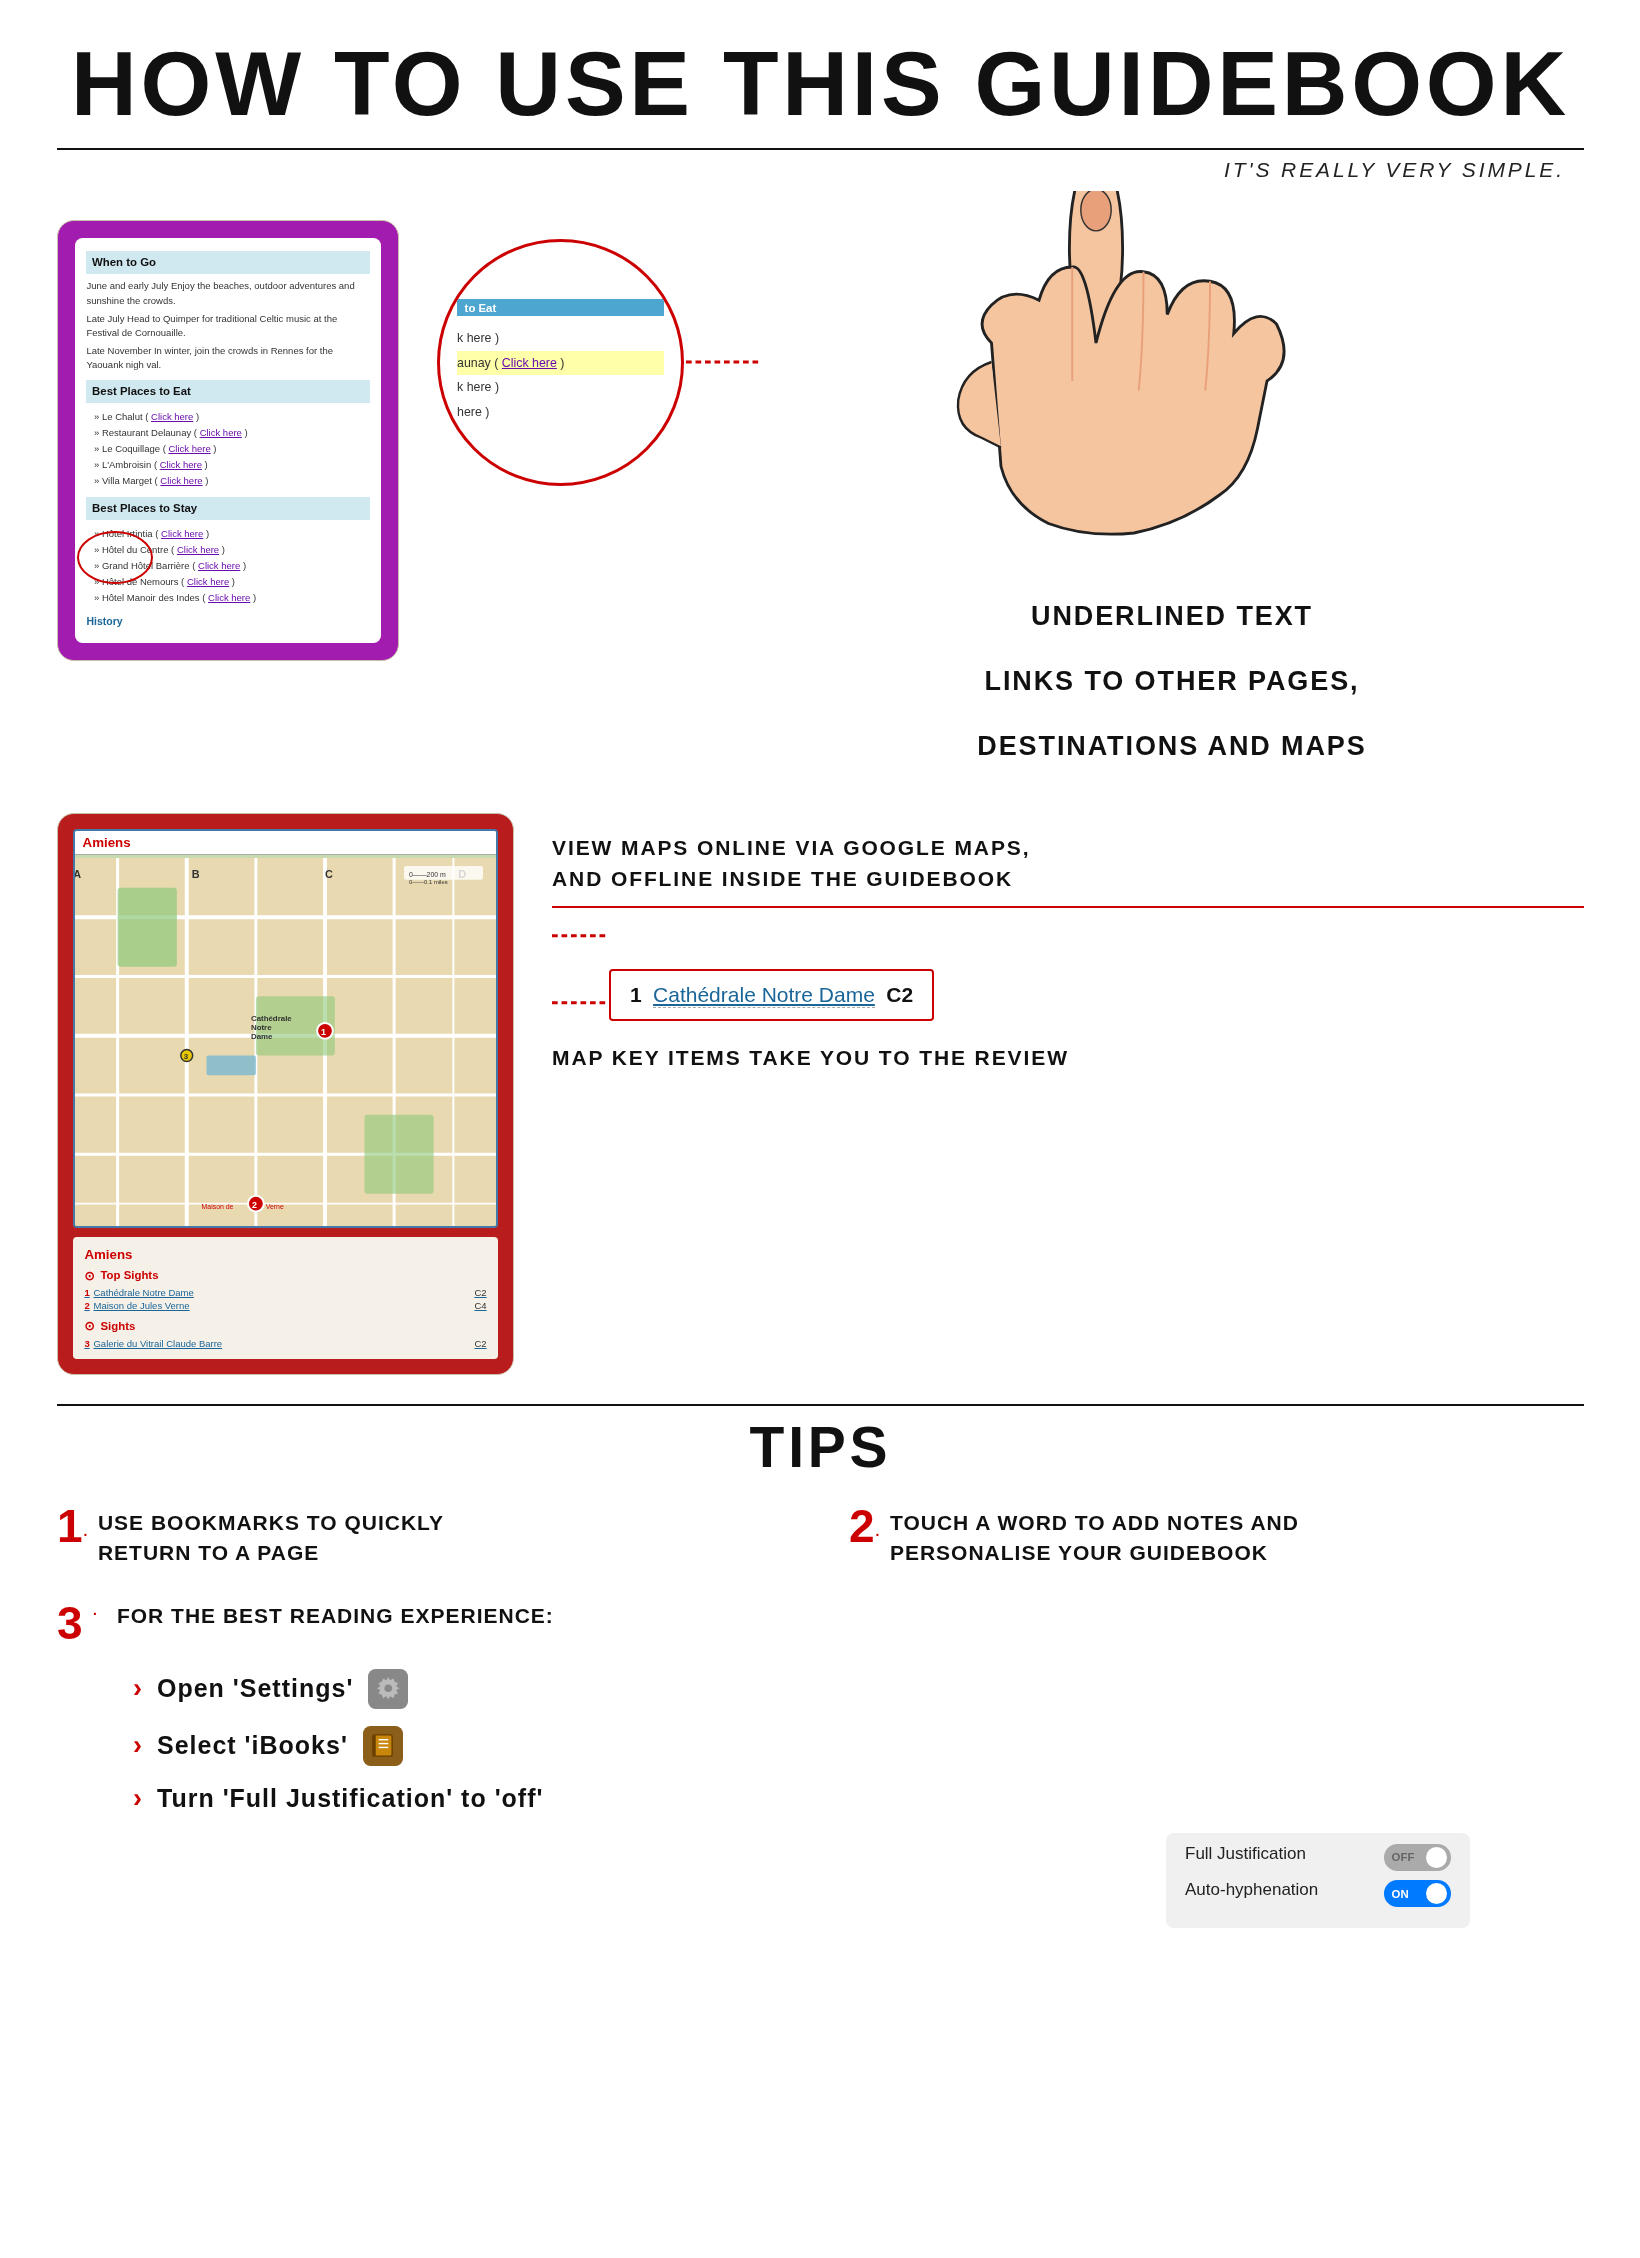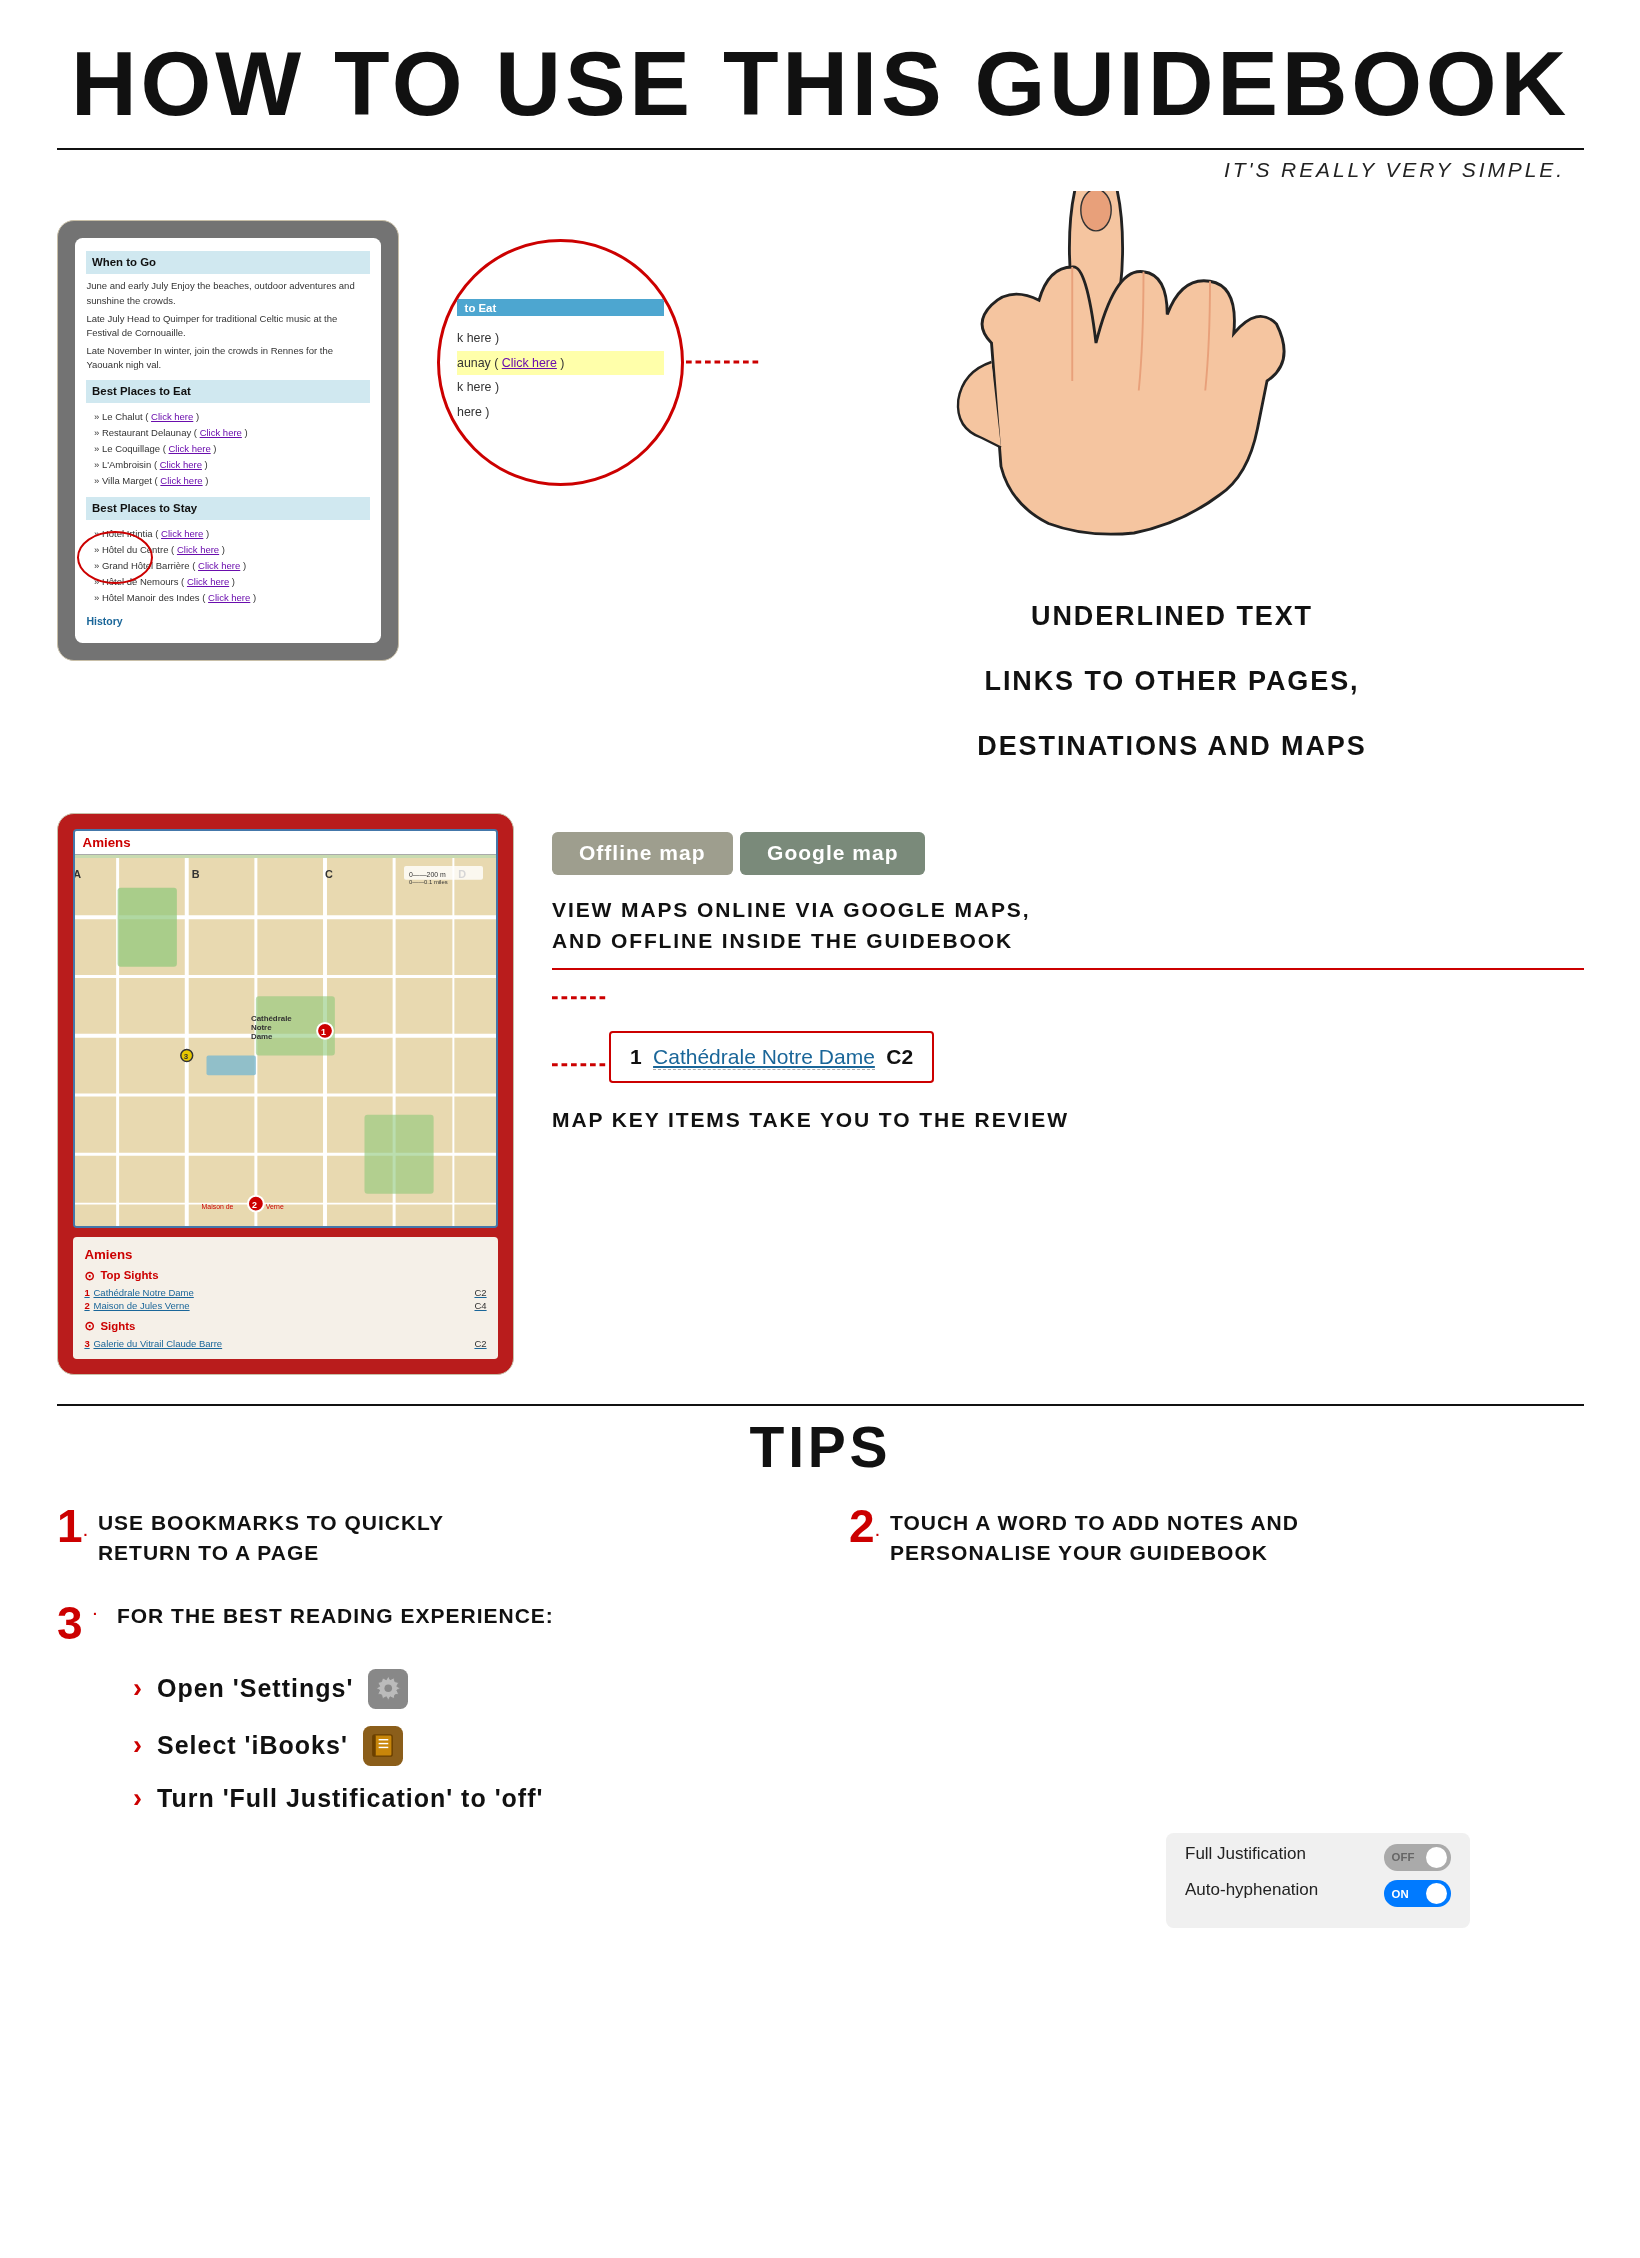--- a/index.html
+++ b/index.html
@@ -43,21 +43,21 @@
 
     
     .section1 {
       display: flex;
       flex-direction: row;
       align-items: flex-start;
       padding: 9.5px 57px 38px;
       gap: 0;
     }
     .guidebook-mock {
-      background: #737373;
+      background: #a21caf;
       border-radius: 17px;
       padding: 17px;
       width: 342px;
       min-height: 361px;
       flex-shrink: 0;
       position: relative;
       border: 1.9px solid #c8bfa8;
     }
     .mock-inner {
       background: #fff;
@@ -623,24 +623,20 @@
       </div>
       <div class="legend-item">
         <span><span class="legend-item-num">3</span><span>Galerie du Vitrail Claude Barre</span></span>
         <span class="legend-item-coord">C2</span>
       </div>
     </div>
   </div>
 
   <div class="map-right">
 
-    <div class="map-buttons-row">
-      <button class="map-btn offline">Offline map</button>
-      <button class="map-btn google">Google map</button>
-    </div>
 
     <div class="map-desc">
       <p>VIEW MAPS ONLINE VIA GOOGLE MAPS,</p>
       <p>AND OFFLINE INSIDE THE GUIDEBOOK</p>
     </div>
 
     <div style="display:flex;align-items:center;margin-bottom:28.5px;">
       <svg width="57" height="9.5" viewBox="0 0 60 10">
         <line x1="0" y1="5" x2="60" y2="5" stroke="#cc0000" stroke-width="3" stroke-dasharray="6,4"></line>
       </svg>

